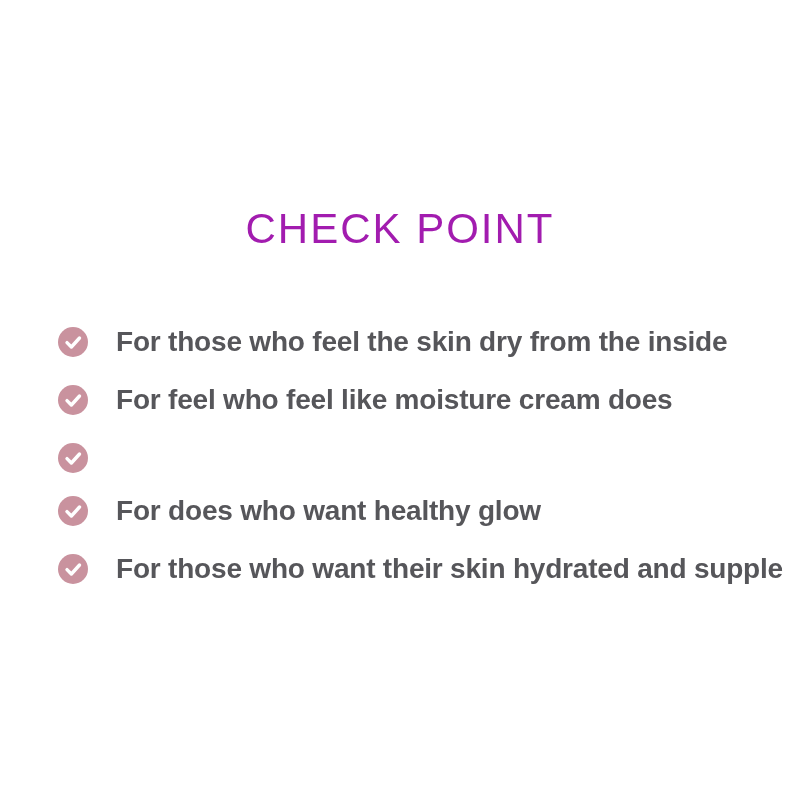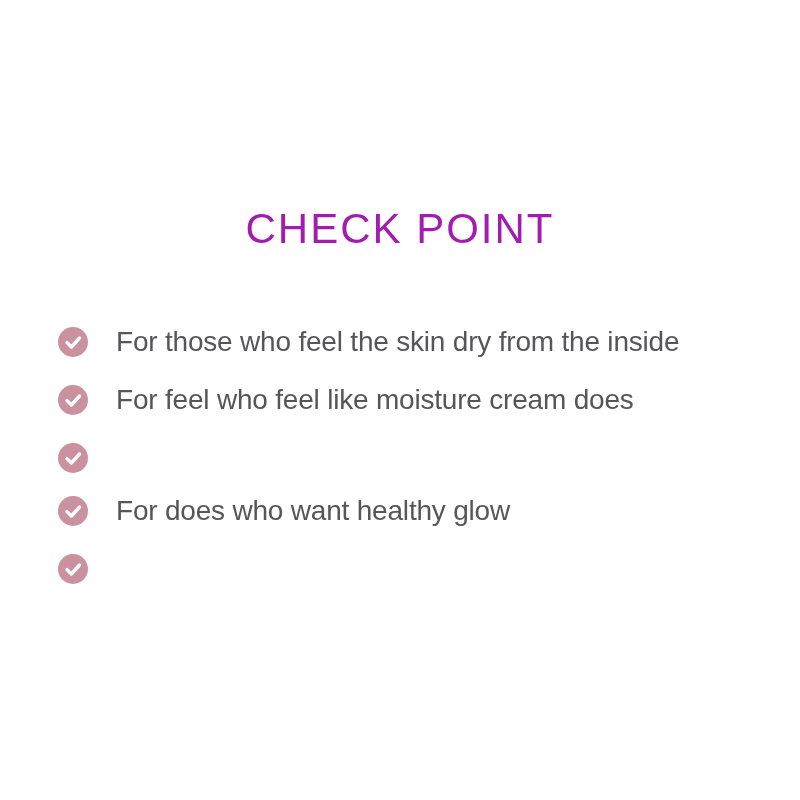--- a/index.html
+++ b/index.html
@@ -28,20 +28,21 @@
   }
   .checklist {
     list-style: none;
     margin: 69px 0 0 58px;
     padding: 0;
   }
   .check-item {
     display: flex;
     align-items: flex-start;
     margin-bottom: 18px;
+    font-weight: bold;
   }
   .check-icon {
     width: 30px;
     height: 30px;
     flex: 0 0 30px;
     margin-top: 5px;
     margin-right: 28px;
   }
   .item-text {
     font-size: 28px;
@@ -97,16 +98,19 @@
       <div class="item-text">
         <div class="line">For does who want healthy glow</div>
       </div>
     </li>
 
     <li class="check-item">
       <svg class="check-icon" viewBox="0 0 30 30">
         <circle cx="15" cy="15" r="15" fill="#C9929E"></circle>
         <path d="M9 15.6 L13.4 20 L21.5 11" fill="none" stroke-width="3.4" stroke-linecap="round" stroke-linejoin="round" stroke="#FFFFFF"></path>
       </svg>
+      <div class="item-text">
+        <div class="line">For those who want their skin hydrated and supple</div>
+      </div>
     </li>
 
   </ul>
 </div>
 
 </body></html>

